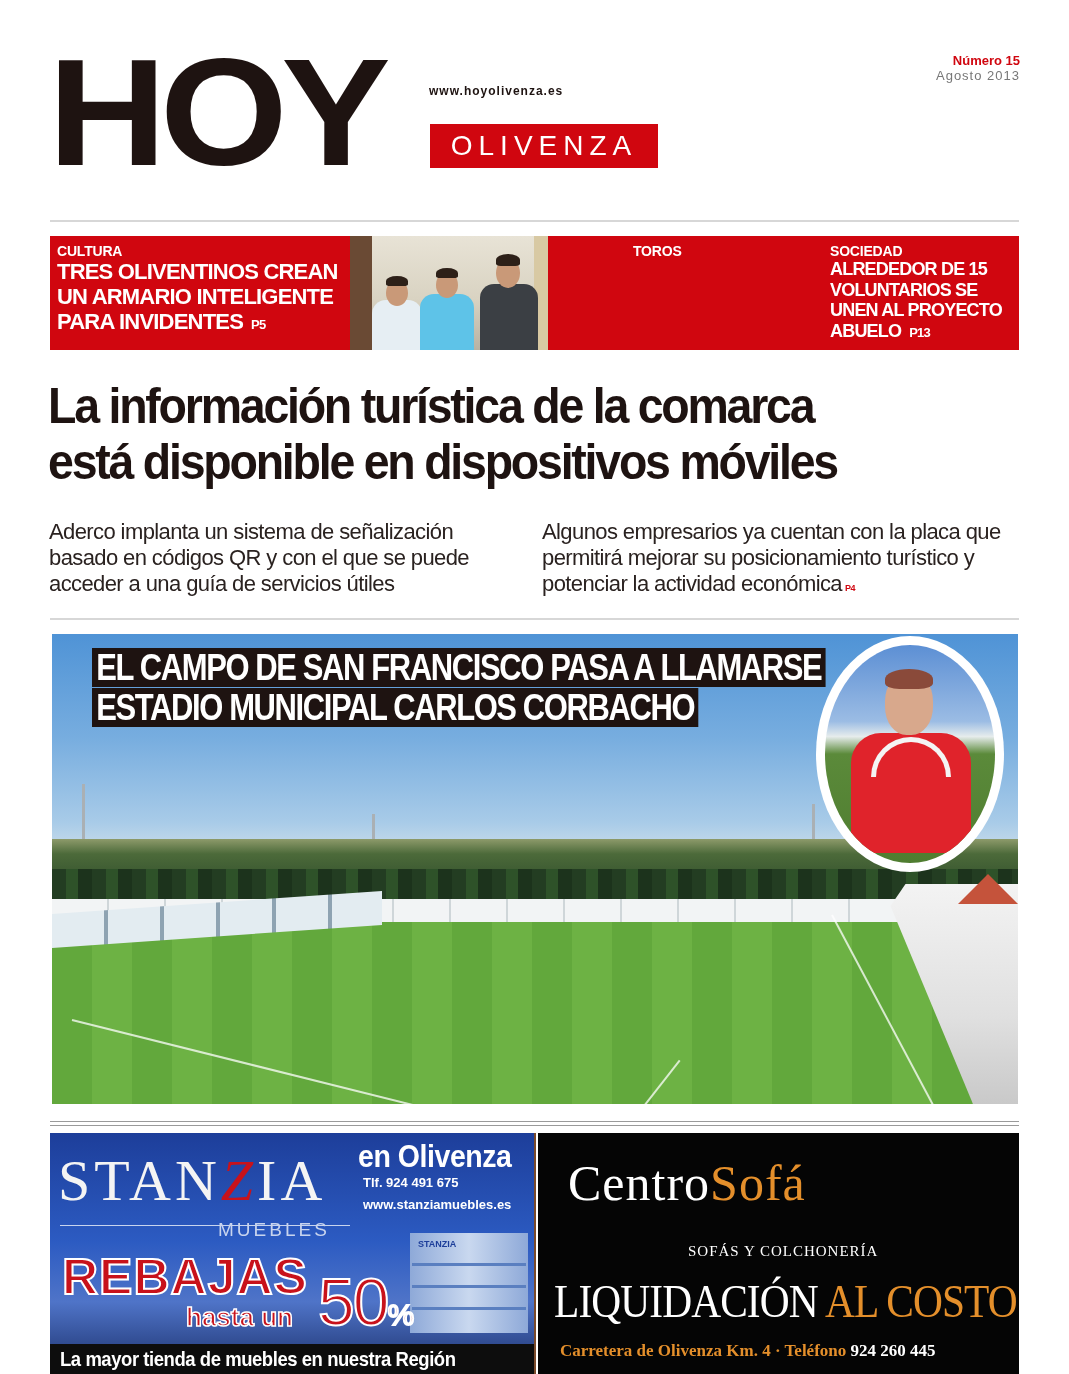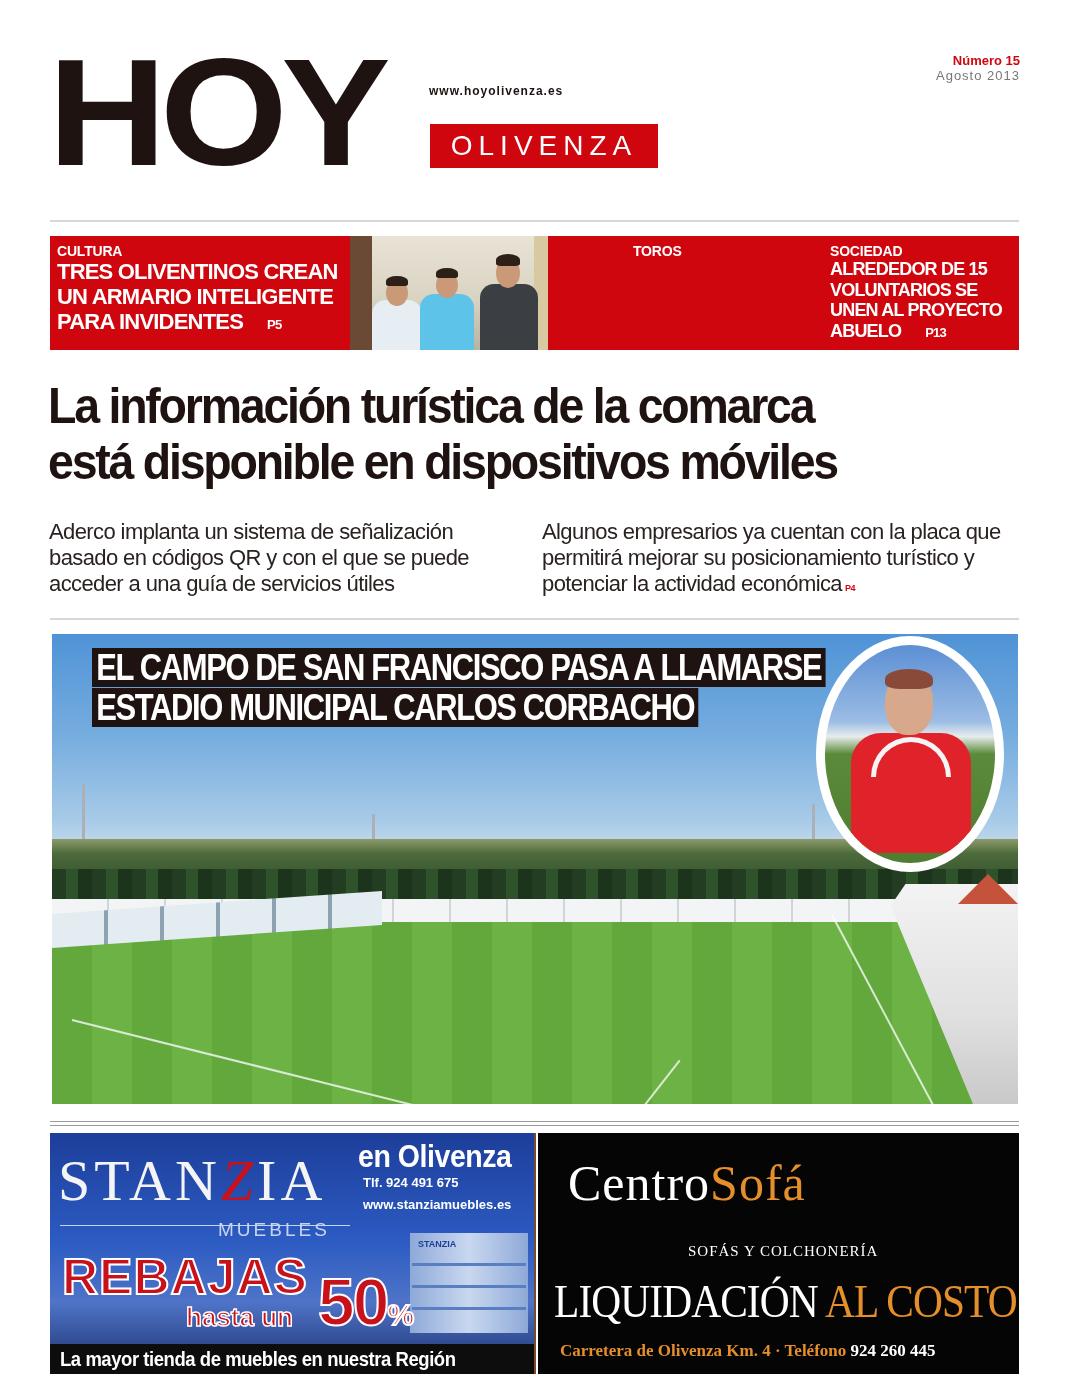--- a/index.html
+++ b/index.html
@@ -31,21 +31,21 @@
     .rule { position: absolute; left: 50px; width: 969px; height: 2px; background: #d7d7d7; }
 
     
     .banner {
       position: absolute; left: 50px; top: 236px; width: 969px; height: 114px;
       background: #d0060f; color: #ffffff;
     }
     .teaser { position: absolute; top: 8px; }
     .teaser-section { font-size: 14px; font-weight: 700; line-height: 15px; letter-spacing: -0.2px; }
     .teaser-title { font-weight: 700; text-transform: uppercase; letter-spacing: -0.8px; }
-    .teaser-page { font-size: 13px; font-weight: 700; margin-left: 24px; }
+    .teaser-page { font-size: 13px; font-weight: 700; margin-left: 8px; }
     .t1 { left: 7px; }
     .t1 .teaser-title { font-size: 22px; line-height: 25px; width: 290px; }
     .t2 { left: 583px; }
     .t2 .teaser-title { font-size: 18px; line-height: 20.5px; width: 185px; }
     .t3 { left: 780px; }
     .t3 .teaser-title { font-size: 18px; line-height: 20.5px; width: 185px; }
 
     .teaser-photo {
       position: absolute; left: 300px; top: 0; width: 198px; height: 114px; overflow: hidden;
       background: linear-gradient(180deg, #e8e3d6 0%, #d9d3c2 55%, #b8b2a3 100%);
@@ -154,21 +154,21 @@
     .stanzia-building .bwin { position: absolute; left: 2px; width: 114px; height: 3px; background: #5a7fc0; }
     .stanzia-sale {
       position: absolute; left: 12px; top: 118px; font-size: 50px; font-weight: 700; color: #c8121b;
       letter-spacing: 1px; -webkit-text-stroke: 2px #ffffff; line-height: 52px;
     }
     .stanzia-upto {
       position: absolute; left: 136px; top: 170px; font-size: 26px; font-weight: 700; color: #c8121b;
       -webkit-text-stroke: 1.5px #ffffff; line-height: 28px;
     }
     .stanzia-pct {
-      position: absolute; left: 268px; top: 134px; font-size: 66px; font-weight: 700; color: #c8121b;
+      position: absolute; left: 268px; top: 134px; font-size: 66px; font-weight: 400; color: #c8121b;
       -webkit-text-stroke: 2px #ffffff; line-height: 70px; letter-spacing: -2px;
     }
     .stanzia-pct small { font-size: 30px; }
     .stanzia-tagline {
       position: absolute; left: 0; bottom: 0; width: 100%; height: 30px; background: #0d0d0d;
       font-size: 21px; font-weight: 700; color: #ffffff; padding-left: 10px; line-height: 30px;
       letter-spacing: -0.5px; white-space: nowrap;
     }
     .stanzia-tagline span { display: inline-block; transform: scaleX(0.88); transform-origin: left center; }
 

